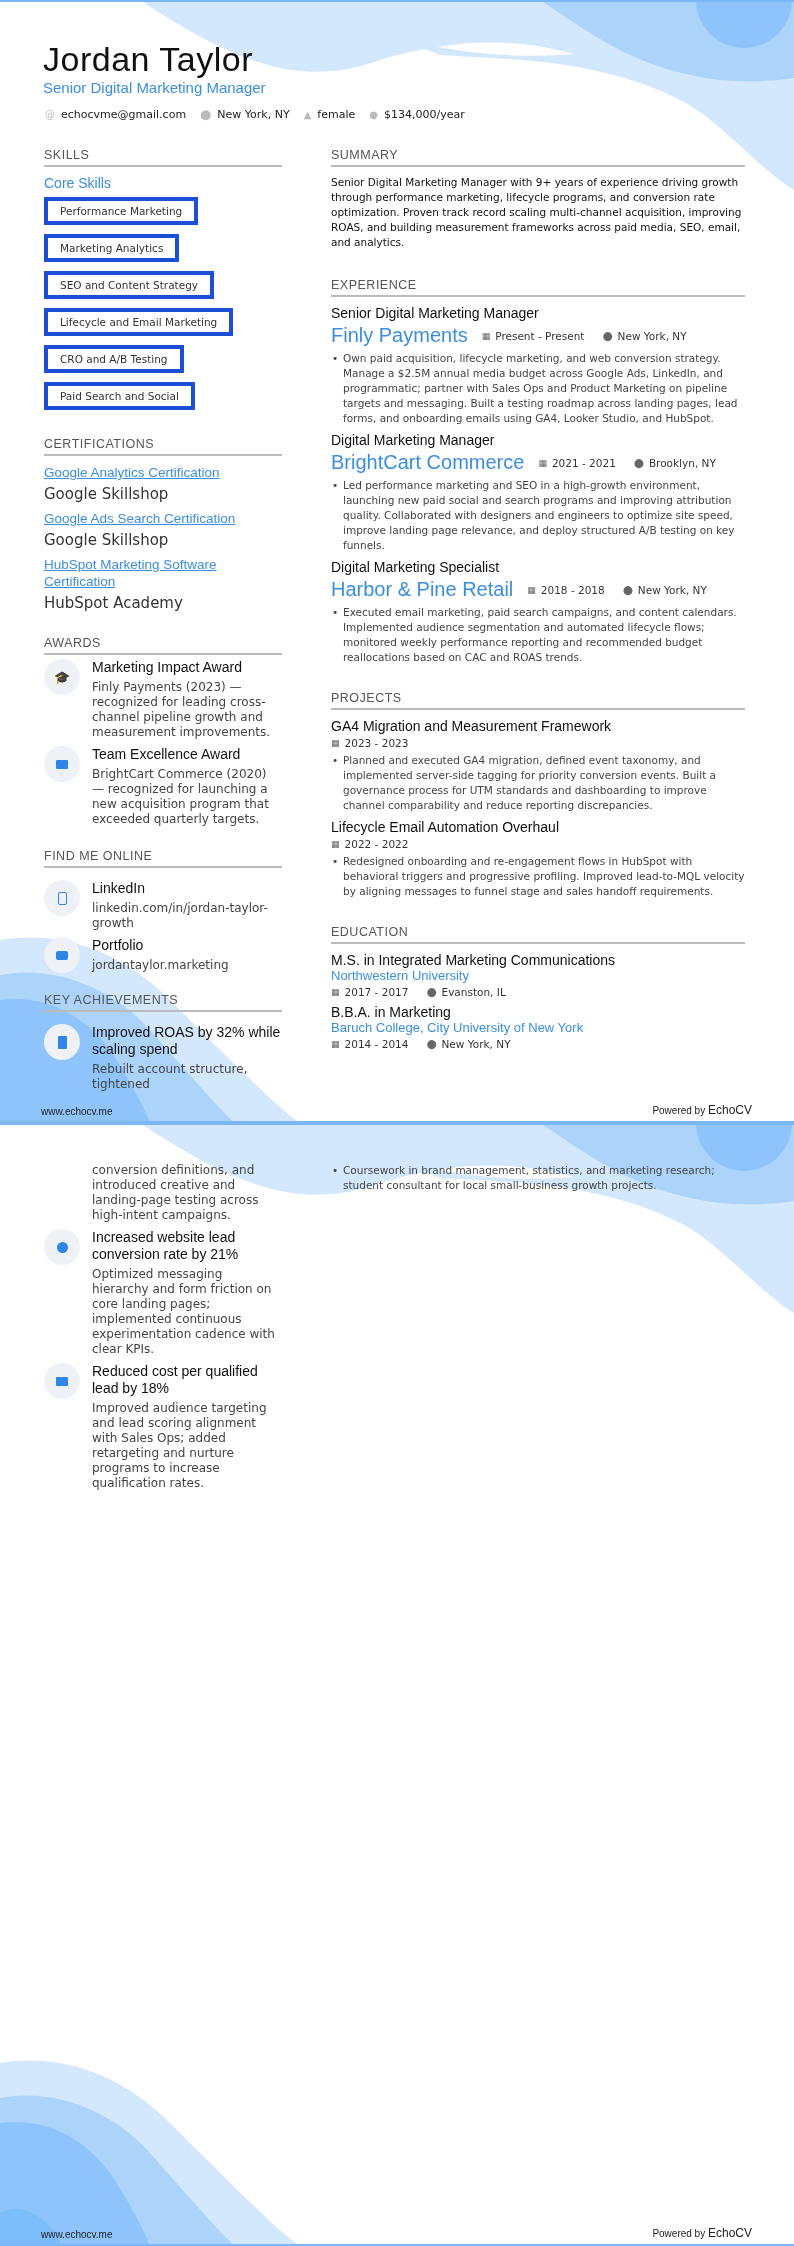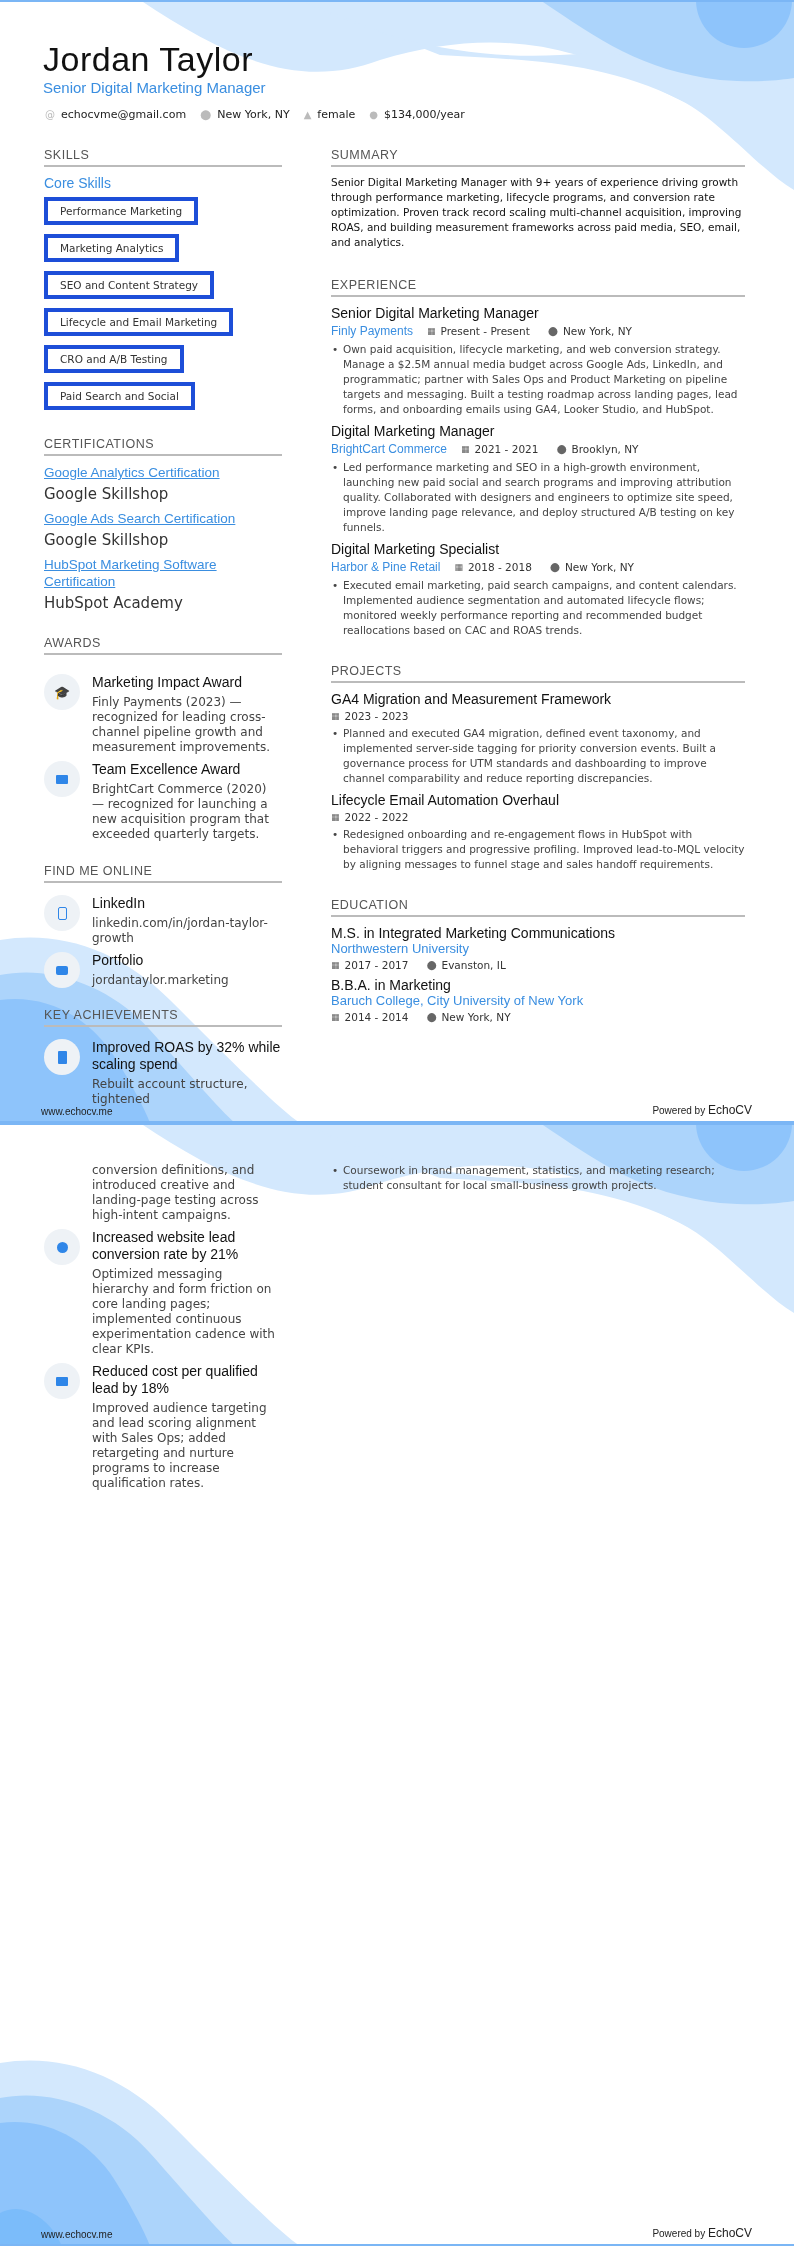--- a/index.html
+++ b/index.html
@@ -23,21 +23,21 @@
   .skill-tag { display: inline-block; border: 4px solid #1d4ed8; font-size: 10.5px; padding: 4px 12px; margin-bottom: 9px; color: #333; background: #fff; }
   .cert-name { font-family: "Liberation Sans", sans-serif; color: #3a8ee0; font-size: 13.5px; line-height: 17px; text-decoration: underline; }
   .cert-org { font-size: 15px; color: #333; margin: 4px 0 7px; }
   .icon-item { display: flex; gap: 12px; margin-bottom: 6px; }
   .icon-circle { flex: 0 0 36px; width: 36px; height: 36px; border-radius: 50%; background: #eef2f6; display: flex; align-items: center; justify-content: center; color: #2f86e8; font-size: 13px; }
   .item-title { font-family: "Liberation Sans", sans-serif; font-size: 14px; color: #111; line-height: 17px; }
   .item-desc { font-size: 12px; color: #444; line-height: 15px; margin-top: 4px; }
   .summary { font-size: 10.5px; color: #111; line-height: 15px; }
   .role { font-family: "Liberation Sans", sans-serif; font-size: 14px; color: #111; margin-top: 6px; }
   .meta { display: flex; align-items: center; gap: 10px; font-size: 10.5px; color: #333; margin-top: 3px; }
-  .meta .company { font-family: "Liberation Sans", sans-serif; color: #3a8ee0; font-size: 12px; margin-right: 4px; }
+  .meta .company { font-family: "Liberation Sans", sans-serif; color: #3a8ee0; font-size: 20px; margin-right: 4px; }
   .meta .m { display: flex; align-items: center; gap: 5px; margin-right: 8px; }
   .meta .mi { color: #666; font-size: 9px; }
   .bullet { font-size: 10.5px; color: #444; line-height: 15px; padding-left: 12px; position: relative; margin-top: 4px; }
   .bullet::before { content: "•"; position: absolute; left: 1px; top: 0; }
   .footer-left { position: absolute; left: 41px; bottom: 6px; font-family: "Liberation Sans", sans-serif; font-size: 10px; color: #222; z-index: 3; }
   .footer-right { position: absolute; right: 42px; bottom: 6px; font-family: "Liberation Sans", sans-serif; font-size: 10px; color: #222; z-index: 3; }
   .footer-right .brand { font-size: 12px; }
 </style>
 </head>
 <body>
@@ -93,21 +93,21 @@
       <div class="sec-title">CERTIFICATIONS</div>
       <div class="cert-name">Google Analytics Certification</div>
       <div class="cert-org">Google Skillshop</div>
       <div class="cert-name">Google Ads Search Certification</div>
       <div class="cert-org">Google Skillshop</div>
       <div class="cert-name">HubSpot Marketing Software Certification</div>
       <div class="cert-org">HubSpot Academy</div>
     </div>
 
     <div style="margin-top:24px;">
-      <div class="sec-title" style="margin-bottom:19px;">AWARDS</div>
+      <div class="sec-title" style="margin-bottom:4px;">AWARDS</div>
       <div class="icon-item">
         <div class="icon-circle">🎓</div>
         <div>
           <div class="item-title">Marketing Impact Award</div>
           <div class="item-desc">Finly Payments (2023) — recognized for leading cross-channel pipeline growth and measurement improvements.</div>
         </div>
       </div>
       <div class="icon-item">
         <div class="icon-circle">
             <span style="display:inline-block;width:12px;height:9px;background:#2f86e8;border-radius:1px;"></span>

